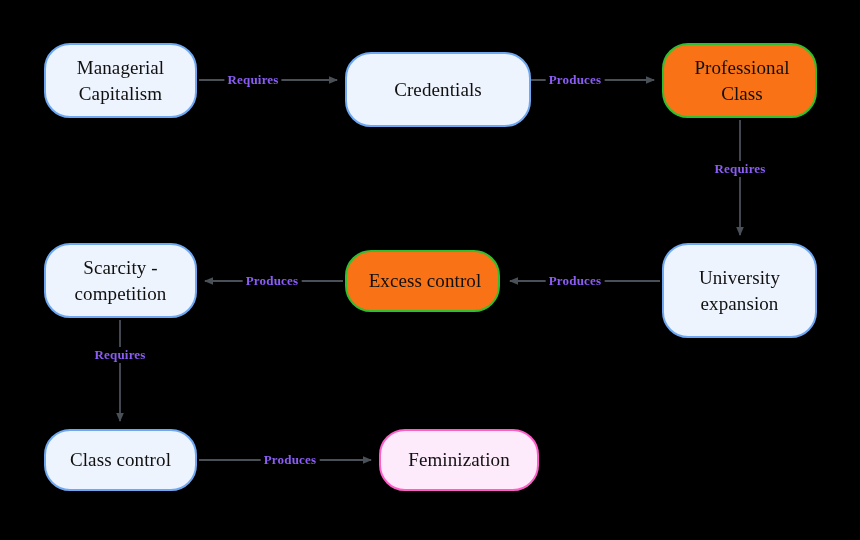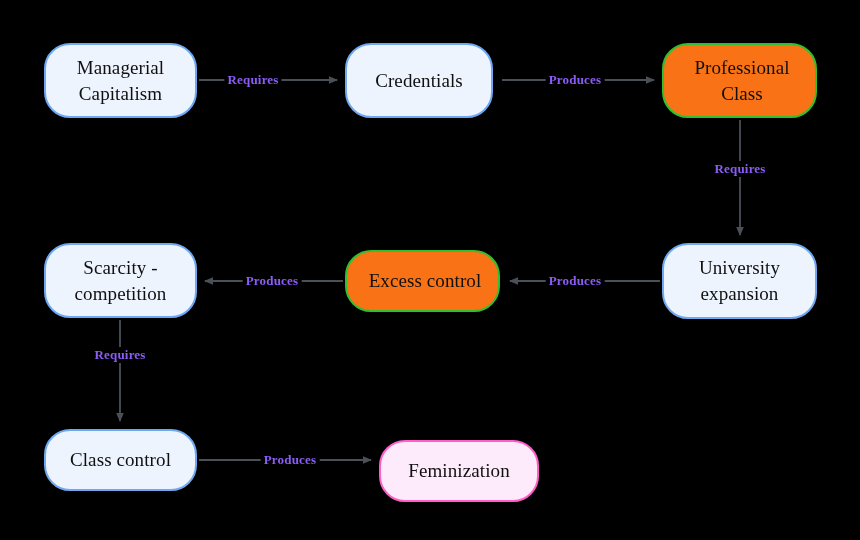--- a/index.html
+++ b/index.html
@@ -44,21 +44,20 @@
     border-color: #6fa8f2;
   }
   .node.green {
     background: #f97316;
     border-color: #2fbf2f;
     padding-left: 15px;
   }
   .node.pink {
     background: #fdeafa;
     border-color: #ff5ec8;
-    margin-top: 11px;
   }
   .edge-label {
     position: absolute;
     transform: translate(-50%, -50%);
     font-size: 13px;
     font-weight: bold;
     color: #8b5cf6;
     background: #000000;
     padding: 0 3px;
     white-space: nowrap;
@@ -88,27 +87,27 @@
         <path d="M 660 281 L 510 281" stroke="#4a5058" stroke-width="1.8" fill="none" marker-end="url(#arrow-l)"></path>
         <path d="M 343 281 L 205 281" stroke="#4a5058" stroke-width="1.8" fill="none" marker-end="url(#arrow-l)"></path>
         <path d="M 120 320 L 120 421" stroke="#4a5058" stroke-width="1.8" fill="none" marker-end="url(#arrow-d)"></path>
         <path d="M 199 460 L 371 460" stroke="#4a5058" stroke-width="1.8" fill="none" marker-end="url(#arrow-r)"></path>
       </g>
   </svg>
   <div id="node-layer">
       <div class="node blue" style="left: 44px; top: 43px; width: 153px; height: 75px;">
         <span>Managerial<br>Capitalism</span>
       </div>
-      <div class="node blue" style="left: 345px; top: 43px; width: 148px; height: 75px;">
+      <div class="node blue" style="left: 345px; top: 52px; width: 186px; height: 75px;">
         <span>Credentials</span>
       </div>
       <div class="node green" style="left: 662px; top: 43px; width: 155px; height: 75px;">
         <span>Professional<br>Class</span>
       </div>
-      <div class="node blue" style="left: 662px; top: 243px; width: 155px; height: 76px;">
+      <div class="node blue" style="left: 662px; top: 243px; width: 155px; height: 95px;">
         <span>University<br>expansion</span>
       </div>
       <div class="node green" style="left: 345px; top: 250px; width: 155px; height: 62px;">
         <span>Excess control</span>
       </div>
       <div class="node blue" style="left: 44px; top: 243px; width: 153px; height: 75px; text-align: center;">
         <span>Scarcity -<br>competition</span>
       </div>
       <div class="node blue" style="left: 44px; top: 429px; width: 153px; height: 62px;">
         <span>Class control</span>

